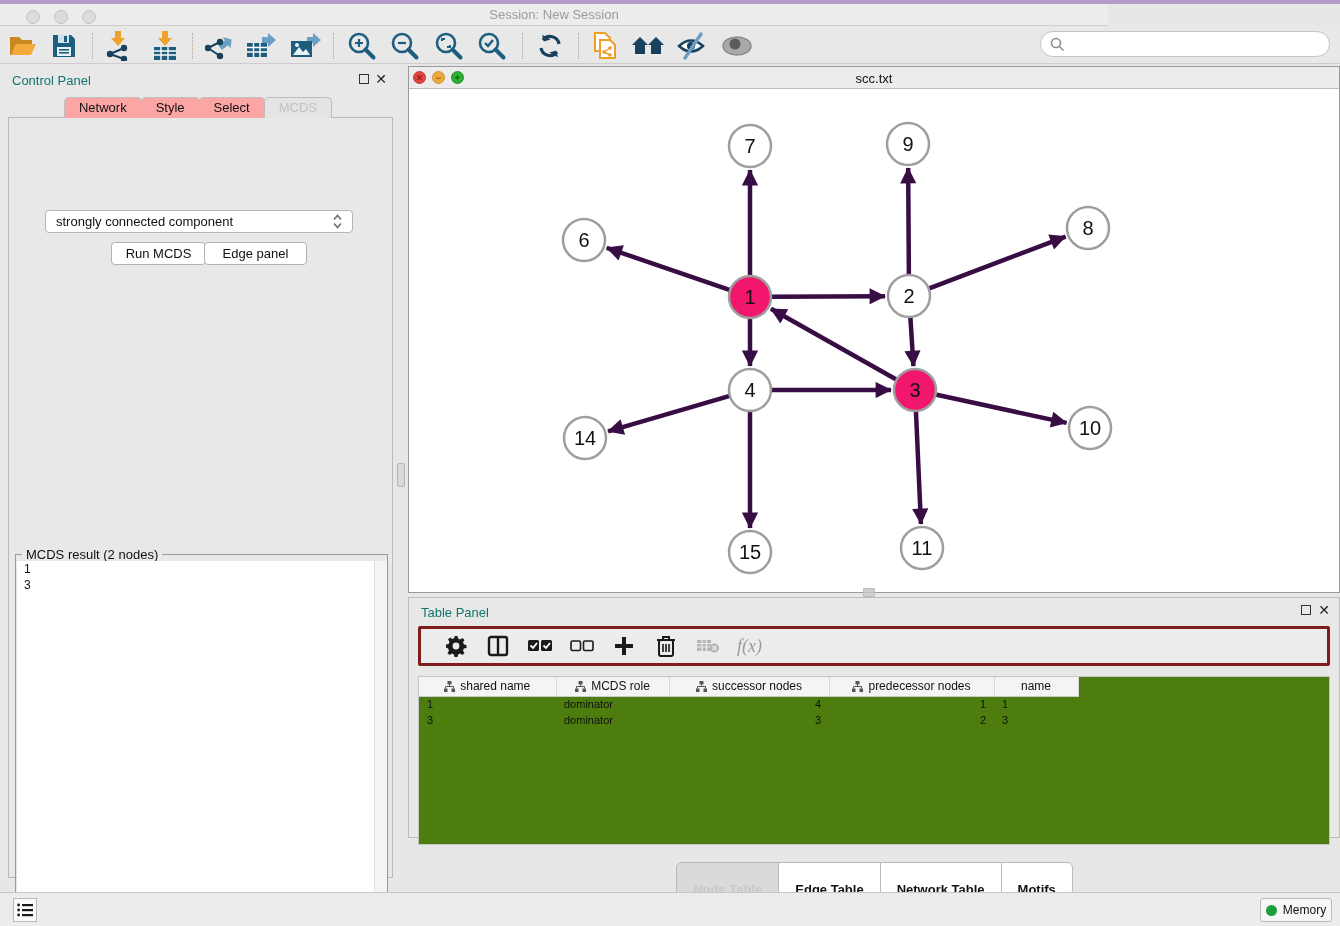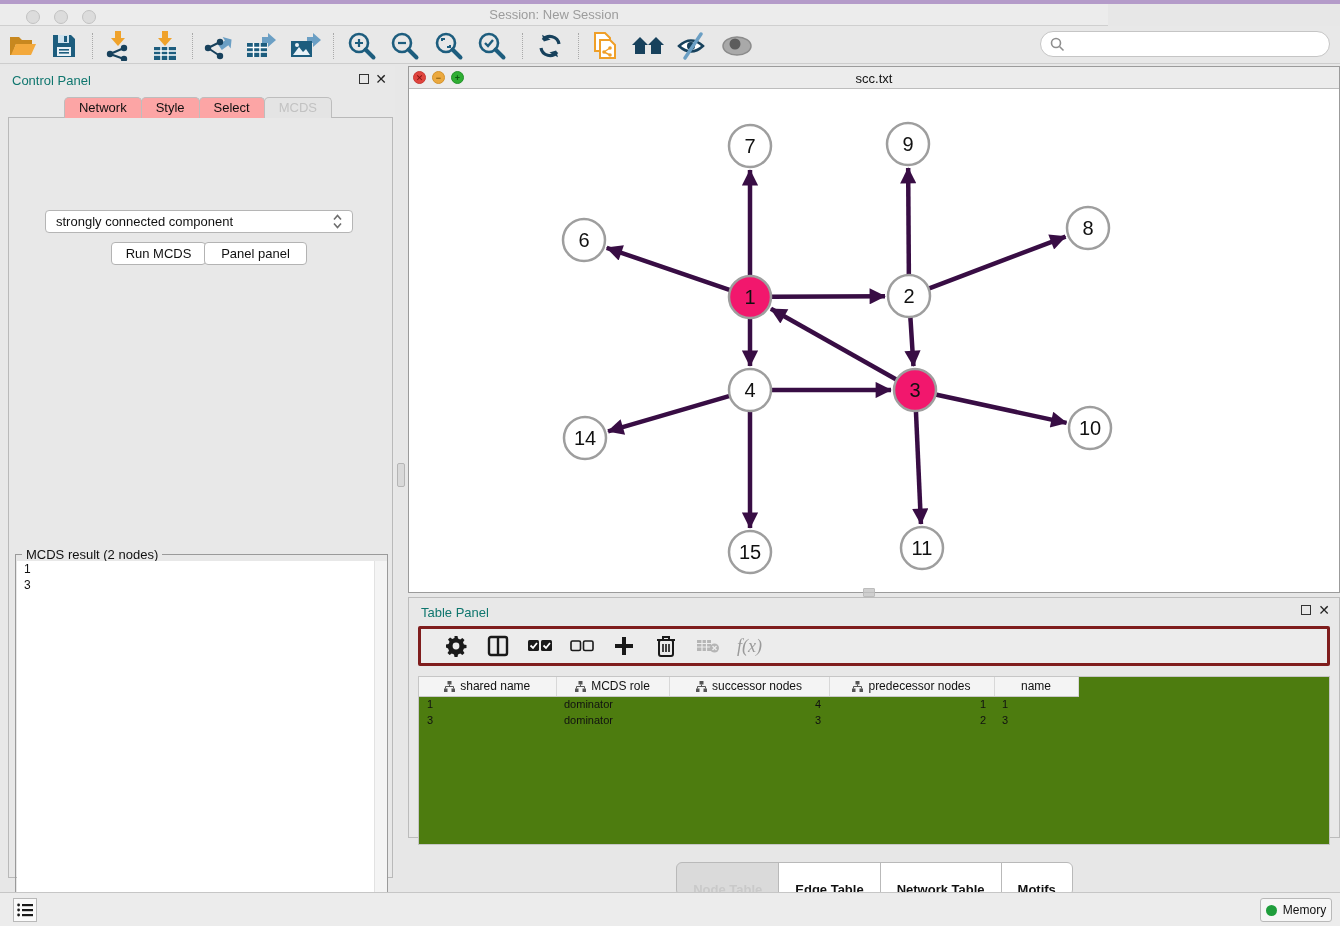--- a/index.html
+++ b/index.html
@@ -237,21 +237,21 @@
   </div>
   <div class="cp-body">
     <div class="dropdown">
       <span class="dd-label">strongly connected component</span>
       <svg width="9" height="15" viewBox="0 0 9 15">
           <path d="M1 5.5L4.5 1.5L8 5.5" fill="none" stroke="#6e6e6e" stroke-width="1.6"></path>
           <path d="M1 9.5L4.5 13.5L8 9.5" fill="none" stroke="#6e6e6e" stroke-width="1.6"></path>
         </svg>
     </div>
     <button class="btn" style="left:86px; top:124px; width:95px;margin-left:16px;">Run MCDS</button>
-    <button class="btn" style="left:195px; top:124px; width:103px;">Panel panel</button>
+    <button class="btn" style="left:195px; top:124px; width:103px;">Edge panel</button>
     <div class="mcds-fieldset">
       <span class="mcds-legend">MCDS result (2 nodes)</span>
       <div class="mcds-list">
         <div class="mcds-item">1</div>
         <div class="mcds-item">3</div>
         <div class="mcds-scroll"></div>
       </div>
     </div>
   </div>
 </div>

